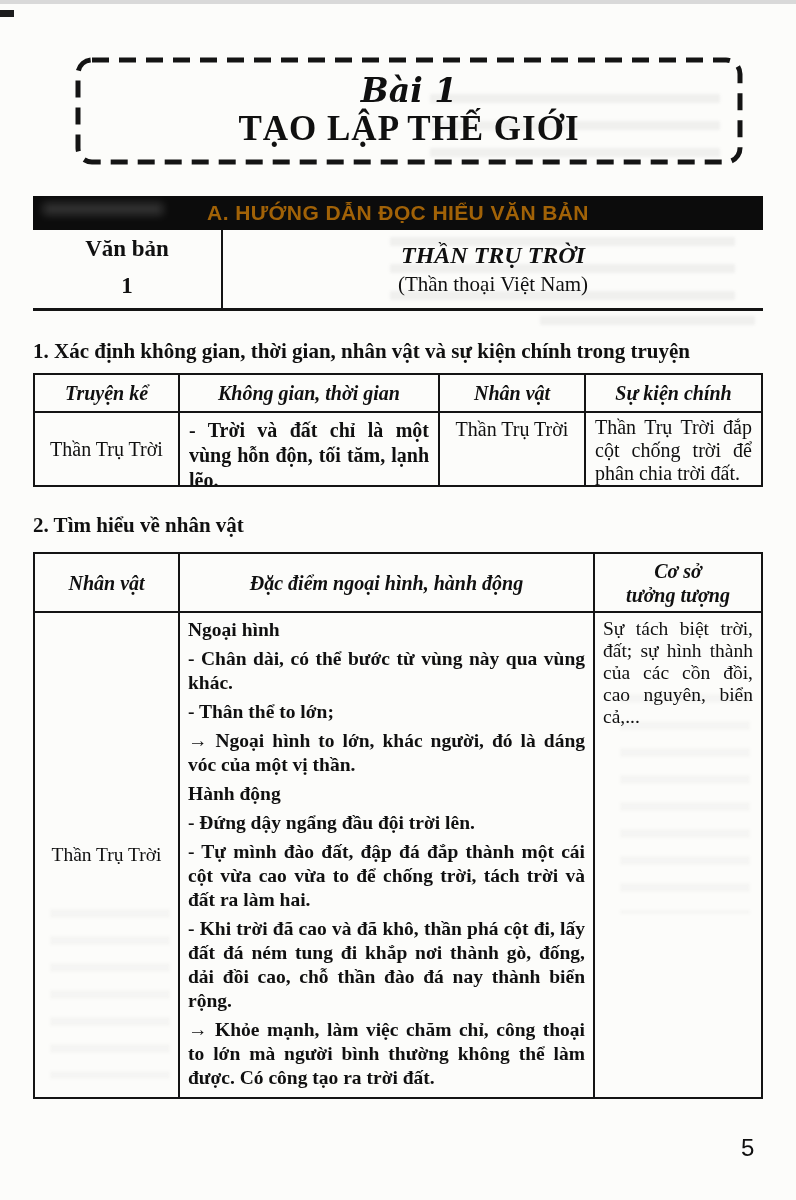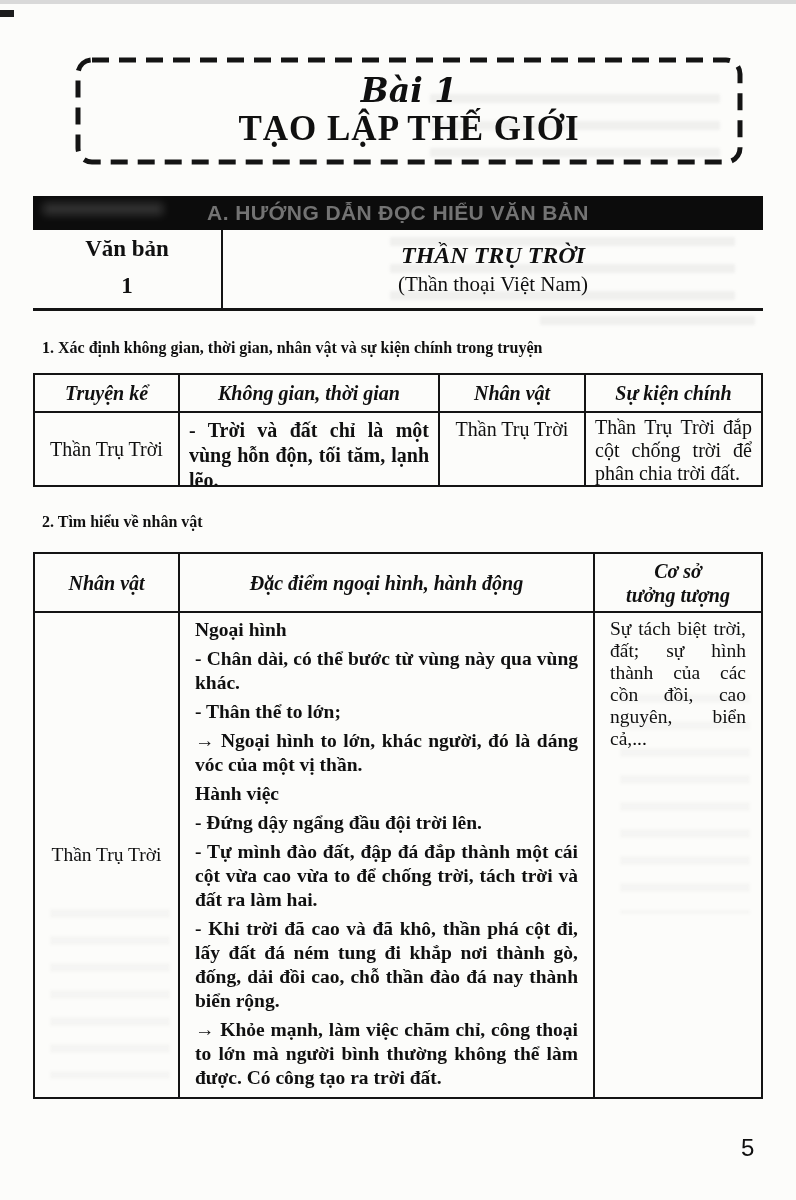--- a/index.html
+++ b/index.html
@@ -31,39 +31,39 @@
     font-family:"DejaVu Serif","Liberation Serif",serif;
     font-style:italic;font-weight:700;font-size:33px;line-height:1.1;
   }
   .lesson-title{font-weight:700;font-size:35px;letter-spacing:1px;line-height:1.1;}
 
   
   .banner{
     position:absolute;left:33px;top:192px;width:730px;height:34px;background:#0c0c0c;
     display:flex;align-items:center;justify-content:center;
     font-family:"Liberation Sans","DejaVu Sans",sans-serif;
-    font-weight:700;font-size:21px;letter-spacing:.4px;color:#737373;
+    font-weight:700;font-size:21px;letter-spacing:.4px;color:#a16207;
   }
   .banner-smudge{position:absolute;left:10px;top:7px;width:120px;height:12px;
     background:rgba(255,255,255,.16);filter:blur(4px);}
 
   
   .vanban{position:absolute;left:33px;top:226px;width:730px;height:78px;
     border-bottom:3px solid #141414;display:flex;}
   .vanban-left{
     width:190px;box-sizing:border-box;border-right:2px solid #141414;
     display:flex;flex-direction:column;align-items:center;justify-content:space-between;
     padding:6px 0 10px;font-weight:700;font-size:23px;line-height:1.1;
   }
   .vanban-right{flex:1;display:flex;flex-direction:column;align-items:center;justify-content:center;gap:7px;}
   .vb-title{font-weight:700;font-style:italic;font-size:24px;line-height:1;}
   .vb-sub{font-size:21px;line-height:1;}
 
   
-  .sec-heading{position:absolute;left:42px;width:730px;font-weight:700;font-size:16px;line-height:1.25;}
+  .sec-heading{position:absolute;left:33px;width:730px;font-weight:700;font-size:21px;line-height:1.25;}
   .sec-heading.s1{top:334px;}
   .sec-heading.s2{top:508px;}
 
   
   .tbl{position:absolute;left:33px;width:730px;box-sizing:border-box;
     border:2px solid #141414;display:grid;overflow:hidden;}
   .tbl .cell{box-sizing:border-box;overflow:hidden;}
   .tbl .br{border-right:2px solid #141414;}
   .tbl .bb{border-bottom:2px solid #141414;}
   .th{display:flex;align-items:center;justify-content:center;text-align:center;
@@ -72,21 +72,21 @@
   .cell-center{display:flex;align-items:center;justify-content:center;text-align:center;}
   .cell-topcenter{display:flex;justify-content:center;align-items:flex-start;padding-top:5px;text-align:center;}
   .cell-text{padding:3px 9px;}
   .justify{text-align:justify;}
 
   #table1{top:369px;height:114px;grid-template-rows:38px 1fr;grid-template-columns:145px 260px 146px 175px;}
   #table1 p.cell-line{margin:2px 0 8px;line-height:1.25;}
 
   #table2{top:548px;height:547px;grid-template-rows:59px 1fr;grid-template-columns:145px 415px 166px;}
   #table2 .td{font-size:19.5px;}
-  #table2 .cell-text{padding:5px 15px;}
+  #table2 .cell-text{padding:5px 8px;}
   #table2 p.cell-line{margin:0 0 5px;line-height:1.23;}
   p.cell-line.subhead{font-weight:700;}
   p.cell-line{text-align:justify;font-weight:bold;}
 
   
   .page-num{position:absolute;left:741px;top:1130px;
     font-family:"Liberation Sans","DejaVu Sans",sans-serif;font-size:24px;}
 </style>
 </head>
 <body>
@@ -150,21 +150,21 @@
     <div class="cell th br bb">Đặc điểm ngoại hình, hành động</div>
     <div class="cell th bb">Cơ sở
 tưởng tượng</div>
 
     <div class="cell td br cell-center">Thần Trụ Trời</div>
     <div class="cell td br cell-text">
         <p class="cell-line subhead">Ngoại hình</p>
         <p class="cell-line item">- Chân dài, có thể bước từ vùng này qua vùng khác.</p>
         <p class="cell-line item">- Thân thể to lớn;</p>
         <p class="cell-line item">→ Ngoại hình to lớn, khác người, đó là dáng vóc của một vị thần.</p>
-        <p class="cell-line subhead">Hành việc</p>
+        <p class="cell-line subhead">Hành động</p>
         <p class="cell-line item">- Đứng dậy ngẩng đầu đội trời lên.</p>
         <p class="cell-line item">- Tự mình đào đất, đập đá đắp thành một cái cột vừa cao vừa to để chống trời, tách trời và đất ra làm hai.</p>
         <p class="cell-line item">- Khi trời đã cao và đã khô, thần phá cột đi, lấy đất đá ném tung đi khắp nơi thành gò, đống, dải đồi cao, chỗ thần đào đá nay thành biển rộng.</p>
         <p class="cell-line item">→ Khỏe mạnh, làm việc chăm chỉ, công thoại to lớn mà người bình thường không thể làm được. Có công tạo ra trời đất.</p>
       </div>
     <div class="cell td cell-text justify">Sự tách biệt trời, đất; sự hình thành của các cồn đồi, cao nguyên, biển cả,...</div>
   </div>
 
   <div class="page-num">5</div>
 </div>

